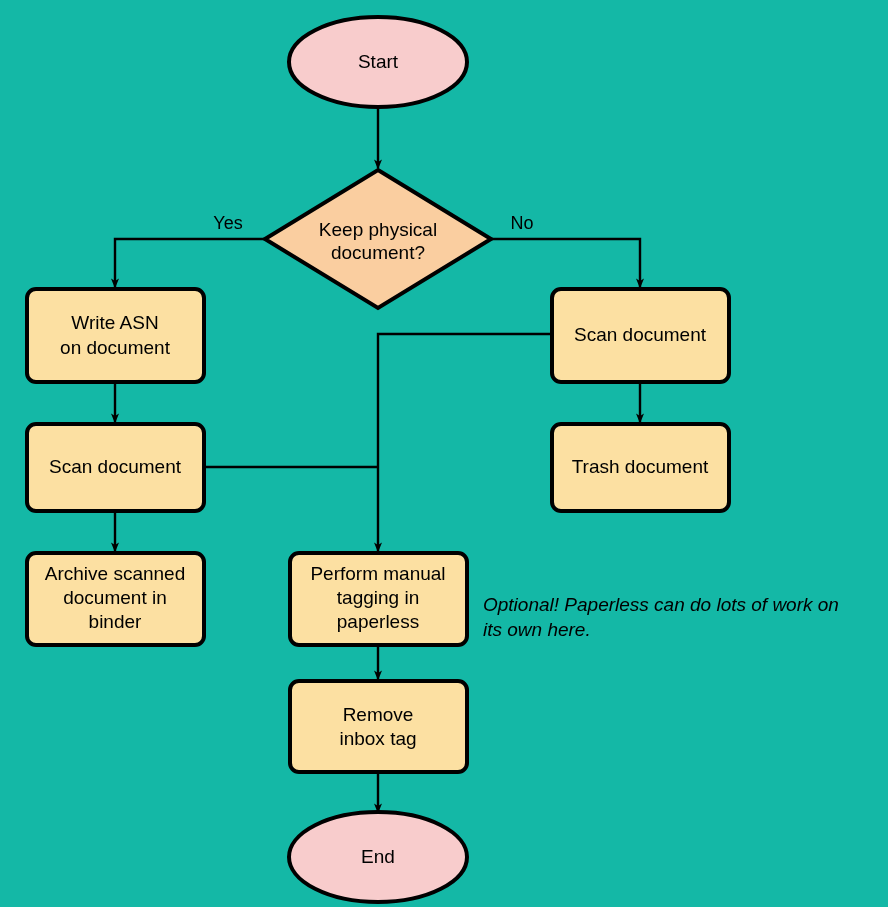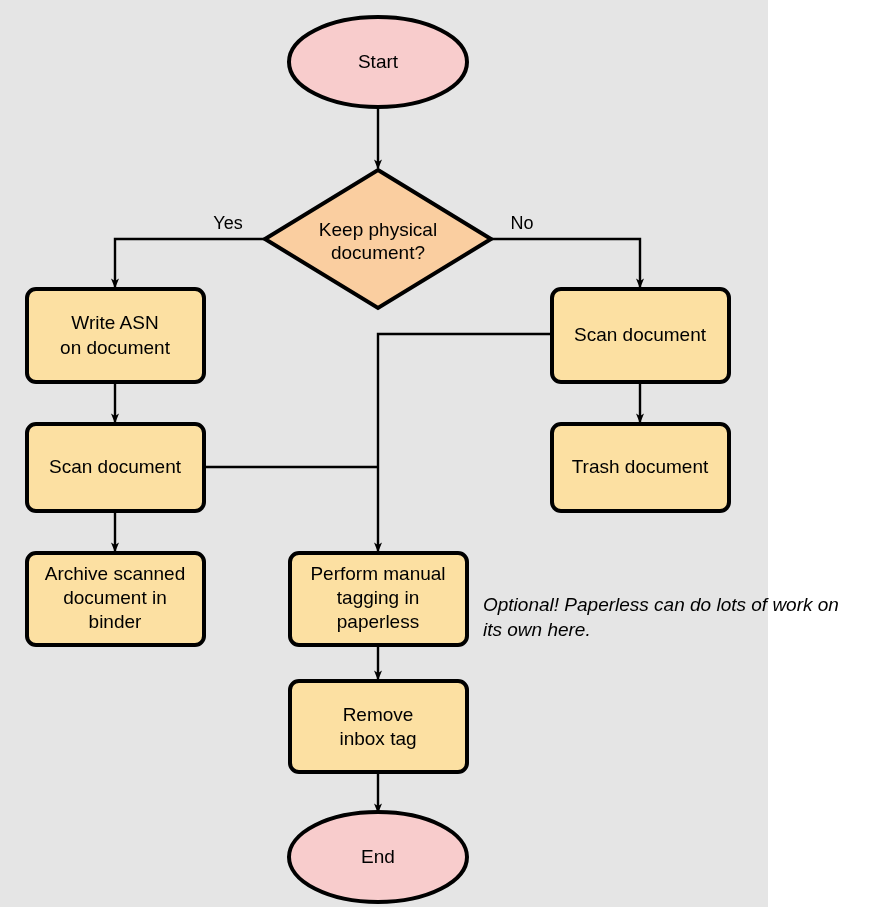--- a/index.html
+++ b/index.html
@@ -8,23 +8,23 @@
     background: #ffffff;
   }
   body {
     width: 888px;
     height: 907px;
     font-family: "Liberation Sans", sans-serif;
     overflow: hidden;
   }
   #flowchart-root {
     position: relative;
-    width: 768px;
+    width: 888px;
     height: 907px;
-    background: #e5e5e5;
+    background: #14b8a6;
   }
   svg.diagram-canvas {
     position: absolute;
     left: 0;
     top: 0;
     width: 888px;
     height: 907px;
   }
   .node-text {
     font-family: "Liberation Sans", sans-serif;

